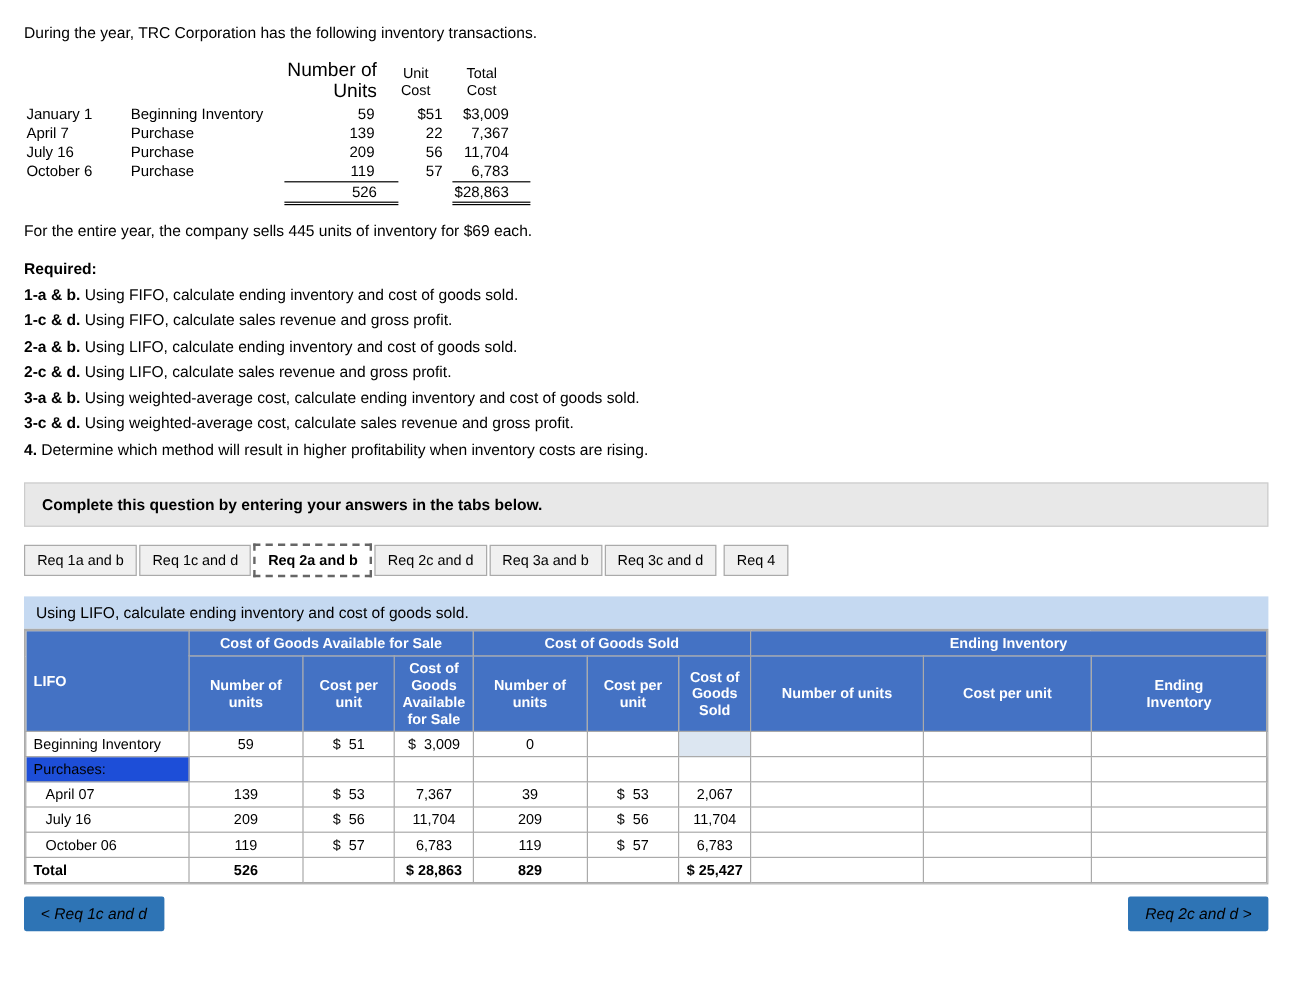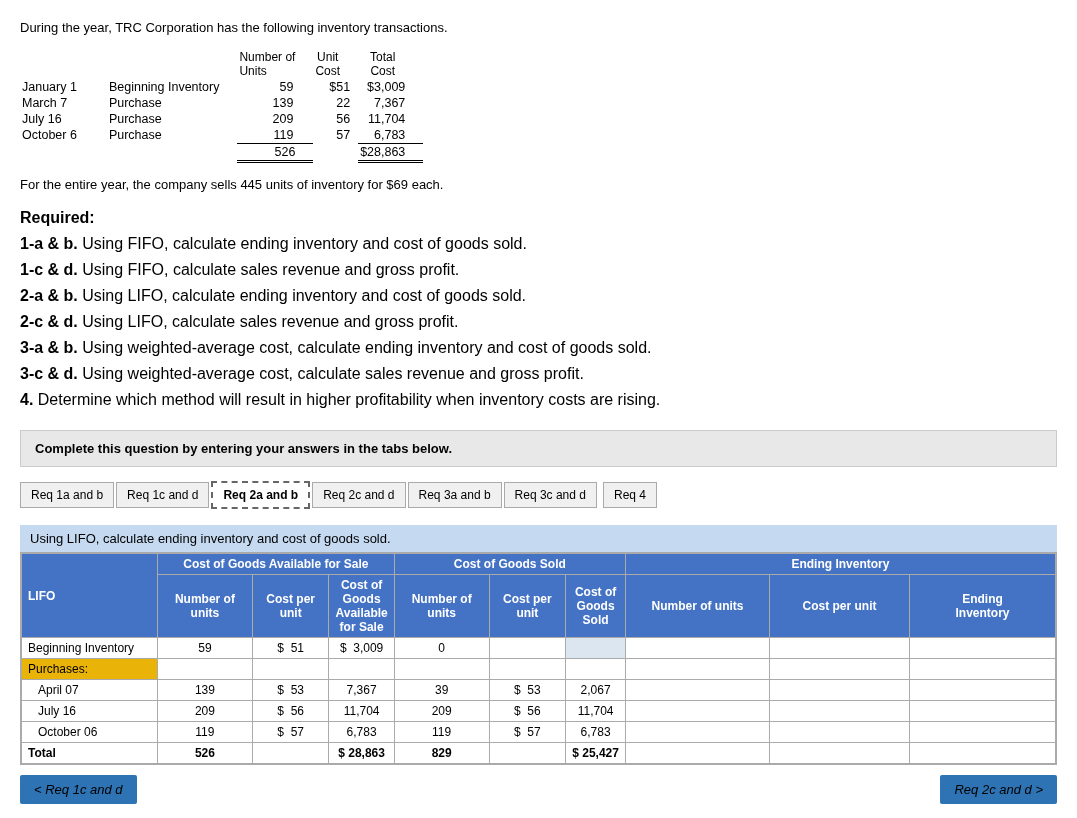--- a/index.html
+++ b/index.html
@@ -42,21 +42,21 @@
     }
     .for-year-text {
       margin-bottom: 14px;
       font-size: 13px;
     }
     .required-section {
       margin-bottom: 18px;
     }
     .required-section p {
       margin-bottom: 2px;
-      font-size: 16px;
+      font-size: 13px;
       line-height: 1.5;
     }
     .required-section .req-bold {
       font-weight: bold;
     }
     .complete-box {
       background: #e8e8e8;
       padding: 10px 14px;
       margin-bottom: 14px;
       font-size: 13px;
@@ -114,21 +114,21 @@
       font-weight: bold;
       margin-top: 24px;
     }
     .lifo-table .row-label {
       text-align: left;
       background: #fff;
     }
     .lifo-table .purchases-label {
       text-align: left;
       font-weight: normal;
-      background: #eab308;
+      background: #1d4ed8;
     }
     .lifo-table td.shaded {
       background: #dce6f1;
     }
     .lifo-table td.input-cell {
       background: #fff;
     }
     .lifo-table input {
       border: none;
       outline: none;
@@ -157,33 +157,33 @@
 </head>
 <body>
 
 <p class="intro-text">During the year, TRC Corporation has the following inventory transactions.</p>
 
 <table class="inventory-table">
   <tbody>
     <tr class="header-row">
       <td></td>
       <td></td>
-      <td style="text-align:left; font-size:12px;margin-top:36px;">Number of<br>Units</td>
+      <td style="text-align:right; font-size:16px;margin-top:36px;">Number of<br>Units</td>
       <td style="text-align:center; font-size:12px;">Unit<br>Cost</td>
       <td style="text-align:center; font-size:12px;">Total<br>Cost</td>
     </tr>
     <tr>
       <td>January 1</td>
       <td style="padding-left:14px;">Beginning Inventory</td>
       <td style="text-align:right; padding-right:20px;">59</td>
       <td style="text-align:right; padding-right:8px;">$51</td>
       <td style="text-align:right;">$3,009</td>
     </tr>
     <tr>
-      <td>March 7</td>
+      <td>April 7</td>
       <td style="padding-left:14px;">Purchase</td>
       <td style="text-align:right; padding-right:20px;">139</td>
       <td style="text-align:right; padding-right:8px;">22</td>
       <td style="text-align:right;">7,367</td>
     </tr>
     <tr>
       <td>July 16</td>
       <td style="padding-left:14px;">Purchase</td>
       <td style="text-align:right; padding-right:20px;">209</td>
       <td style="text-align:right; padding-right:8px;">56</td>

